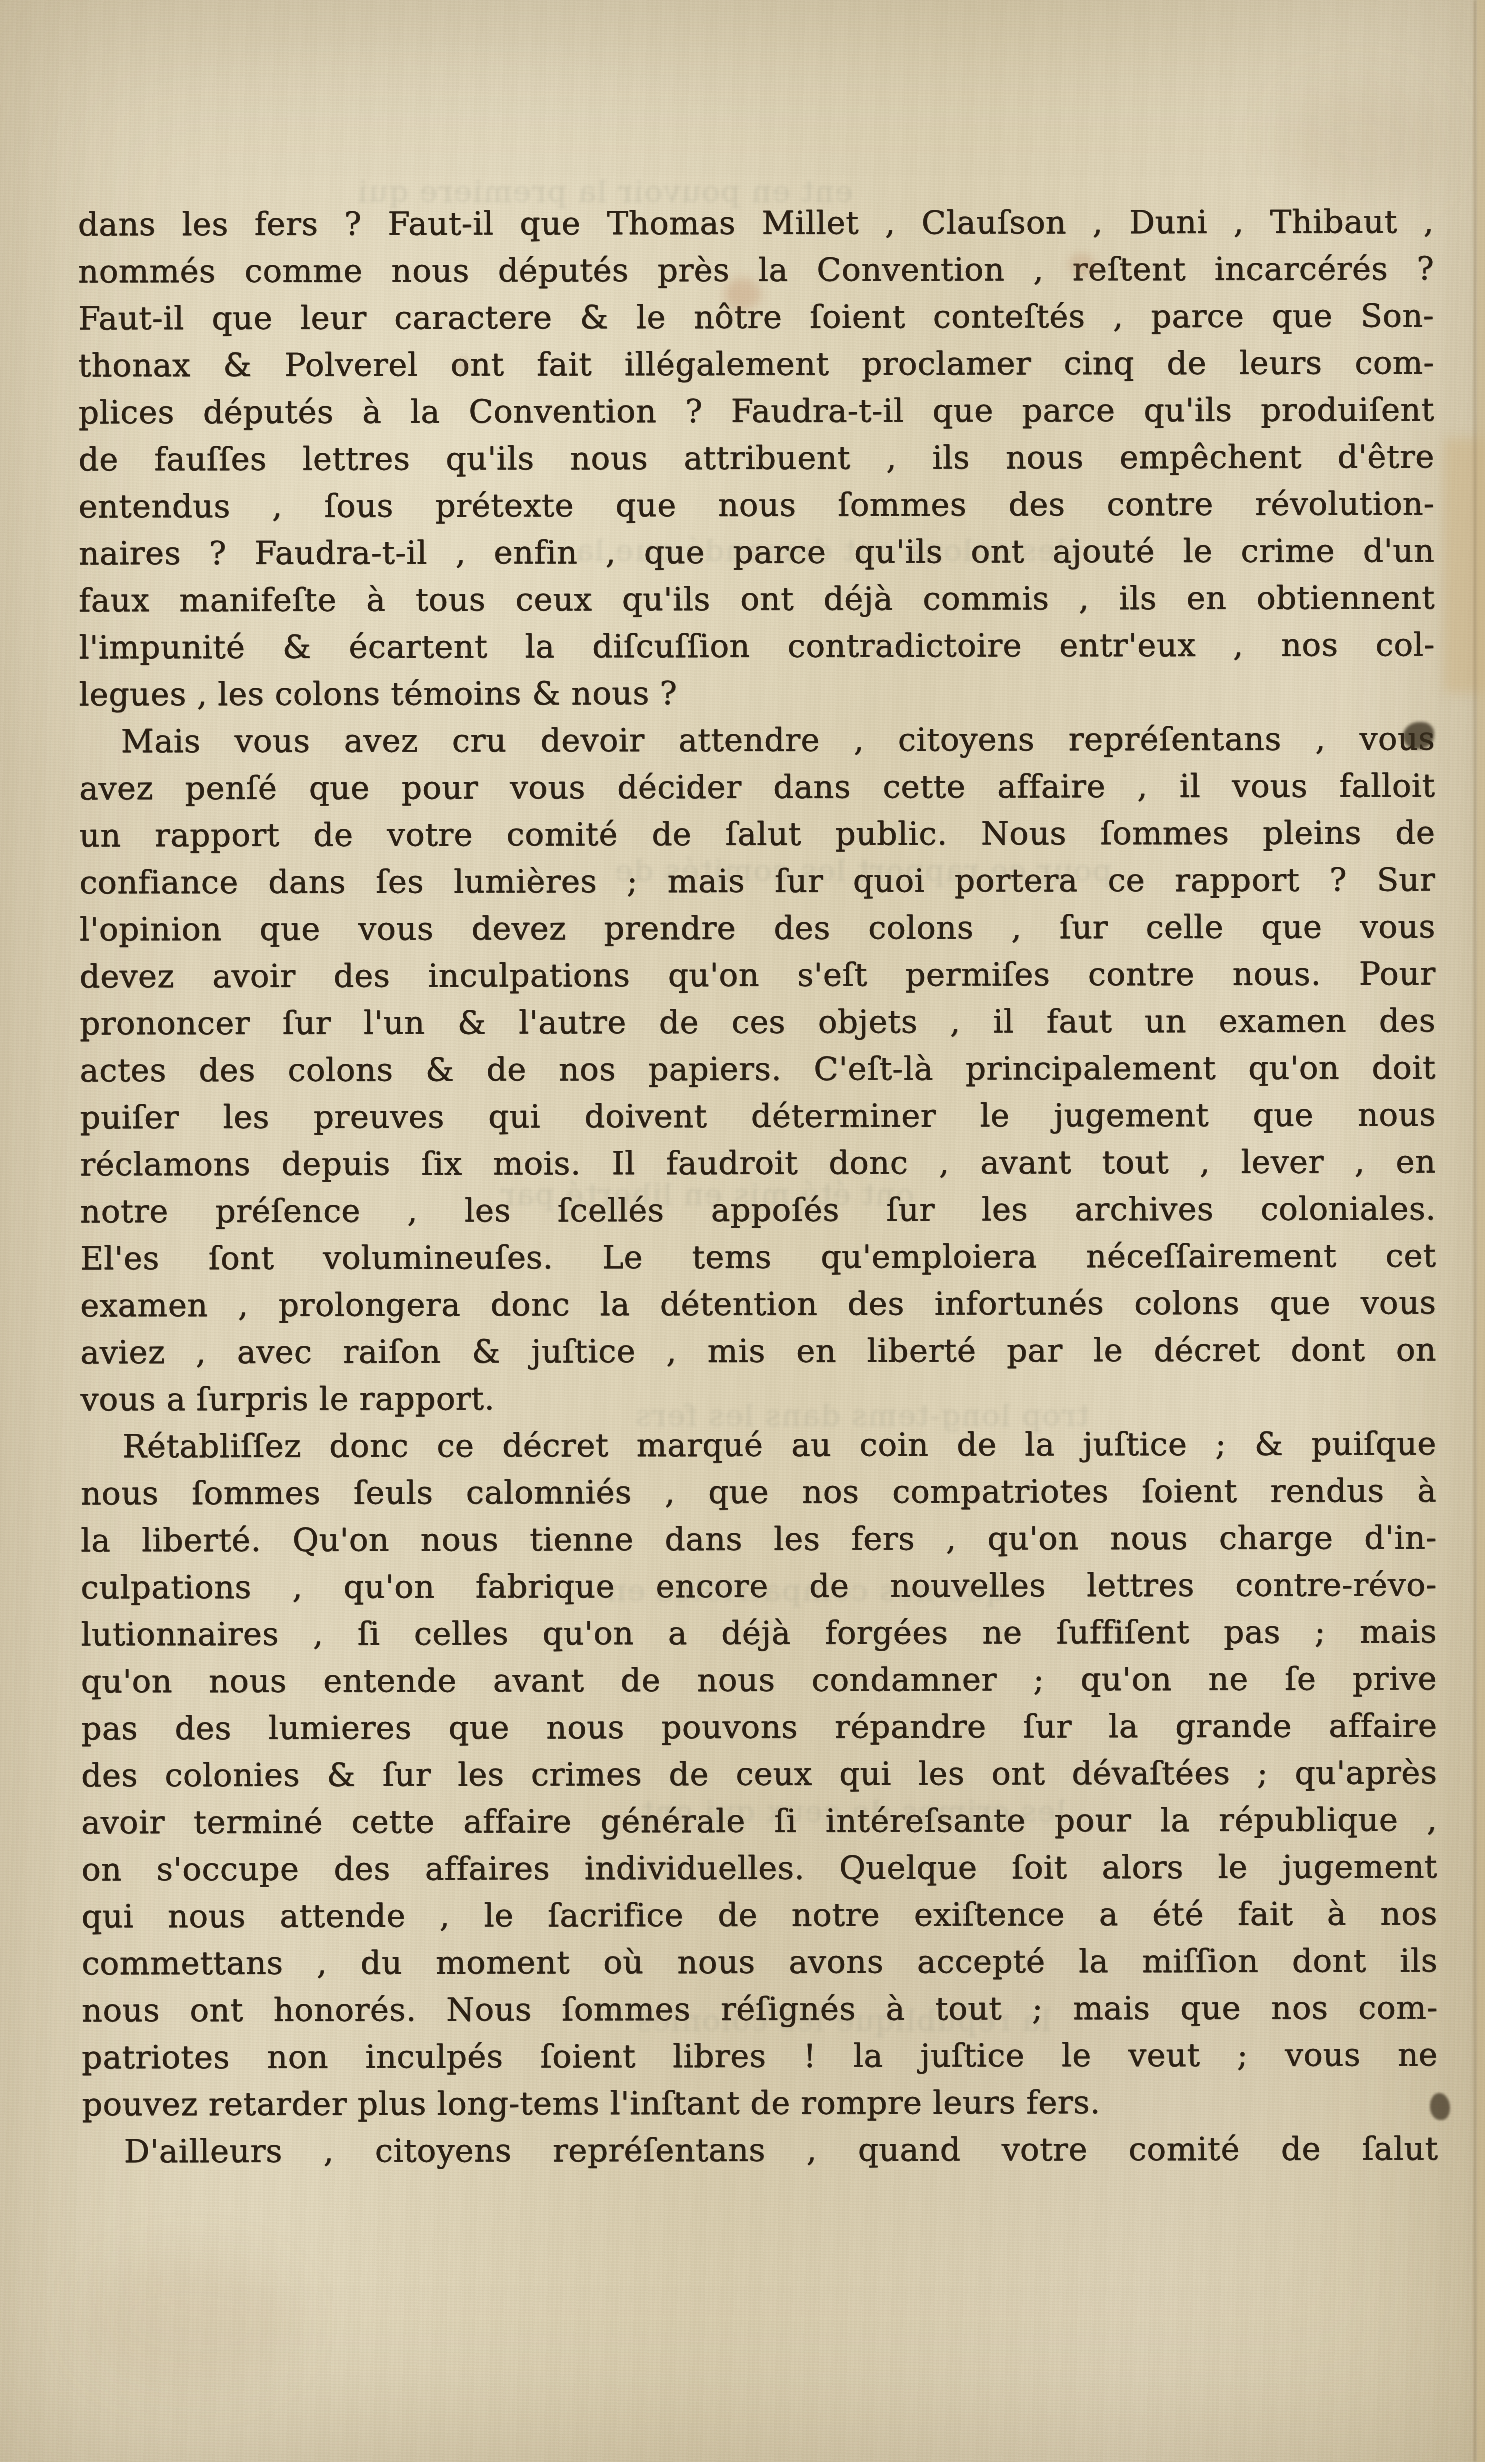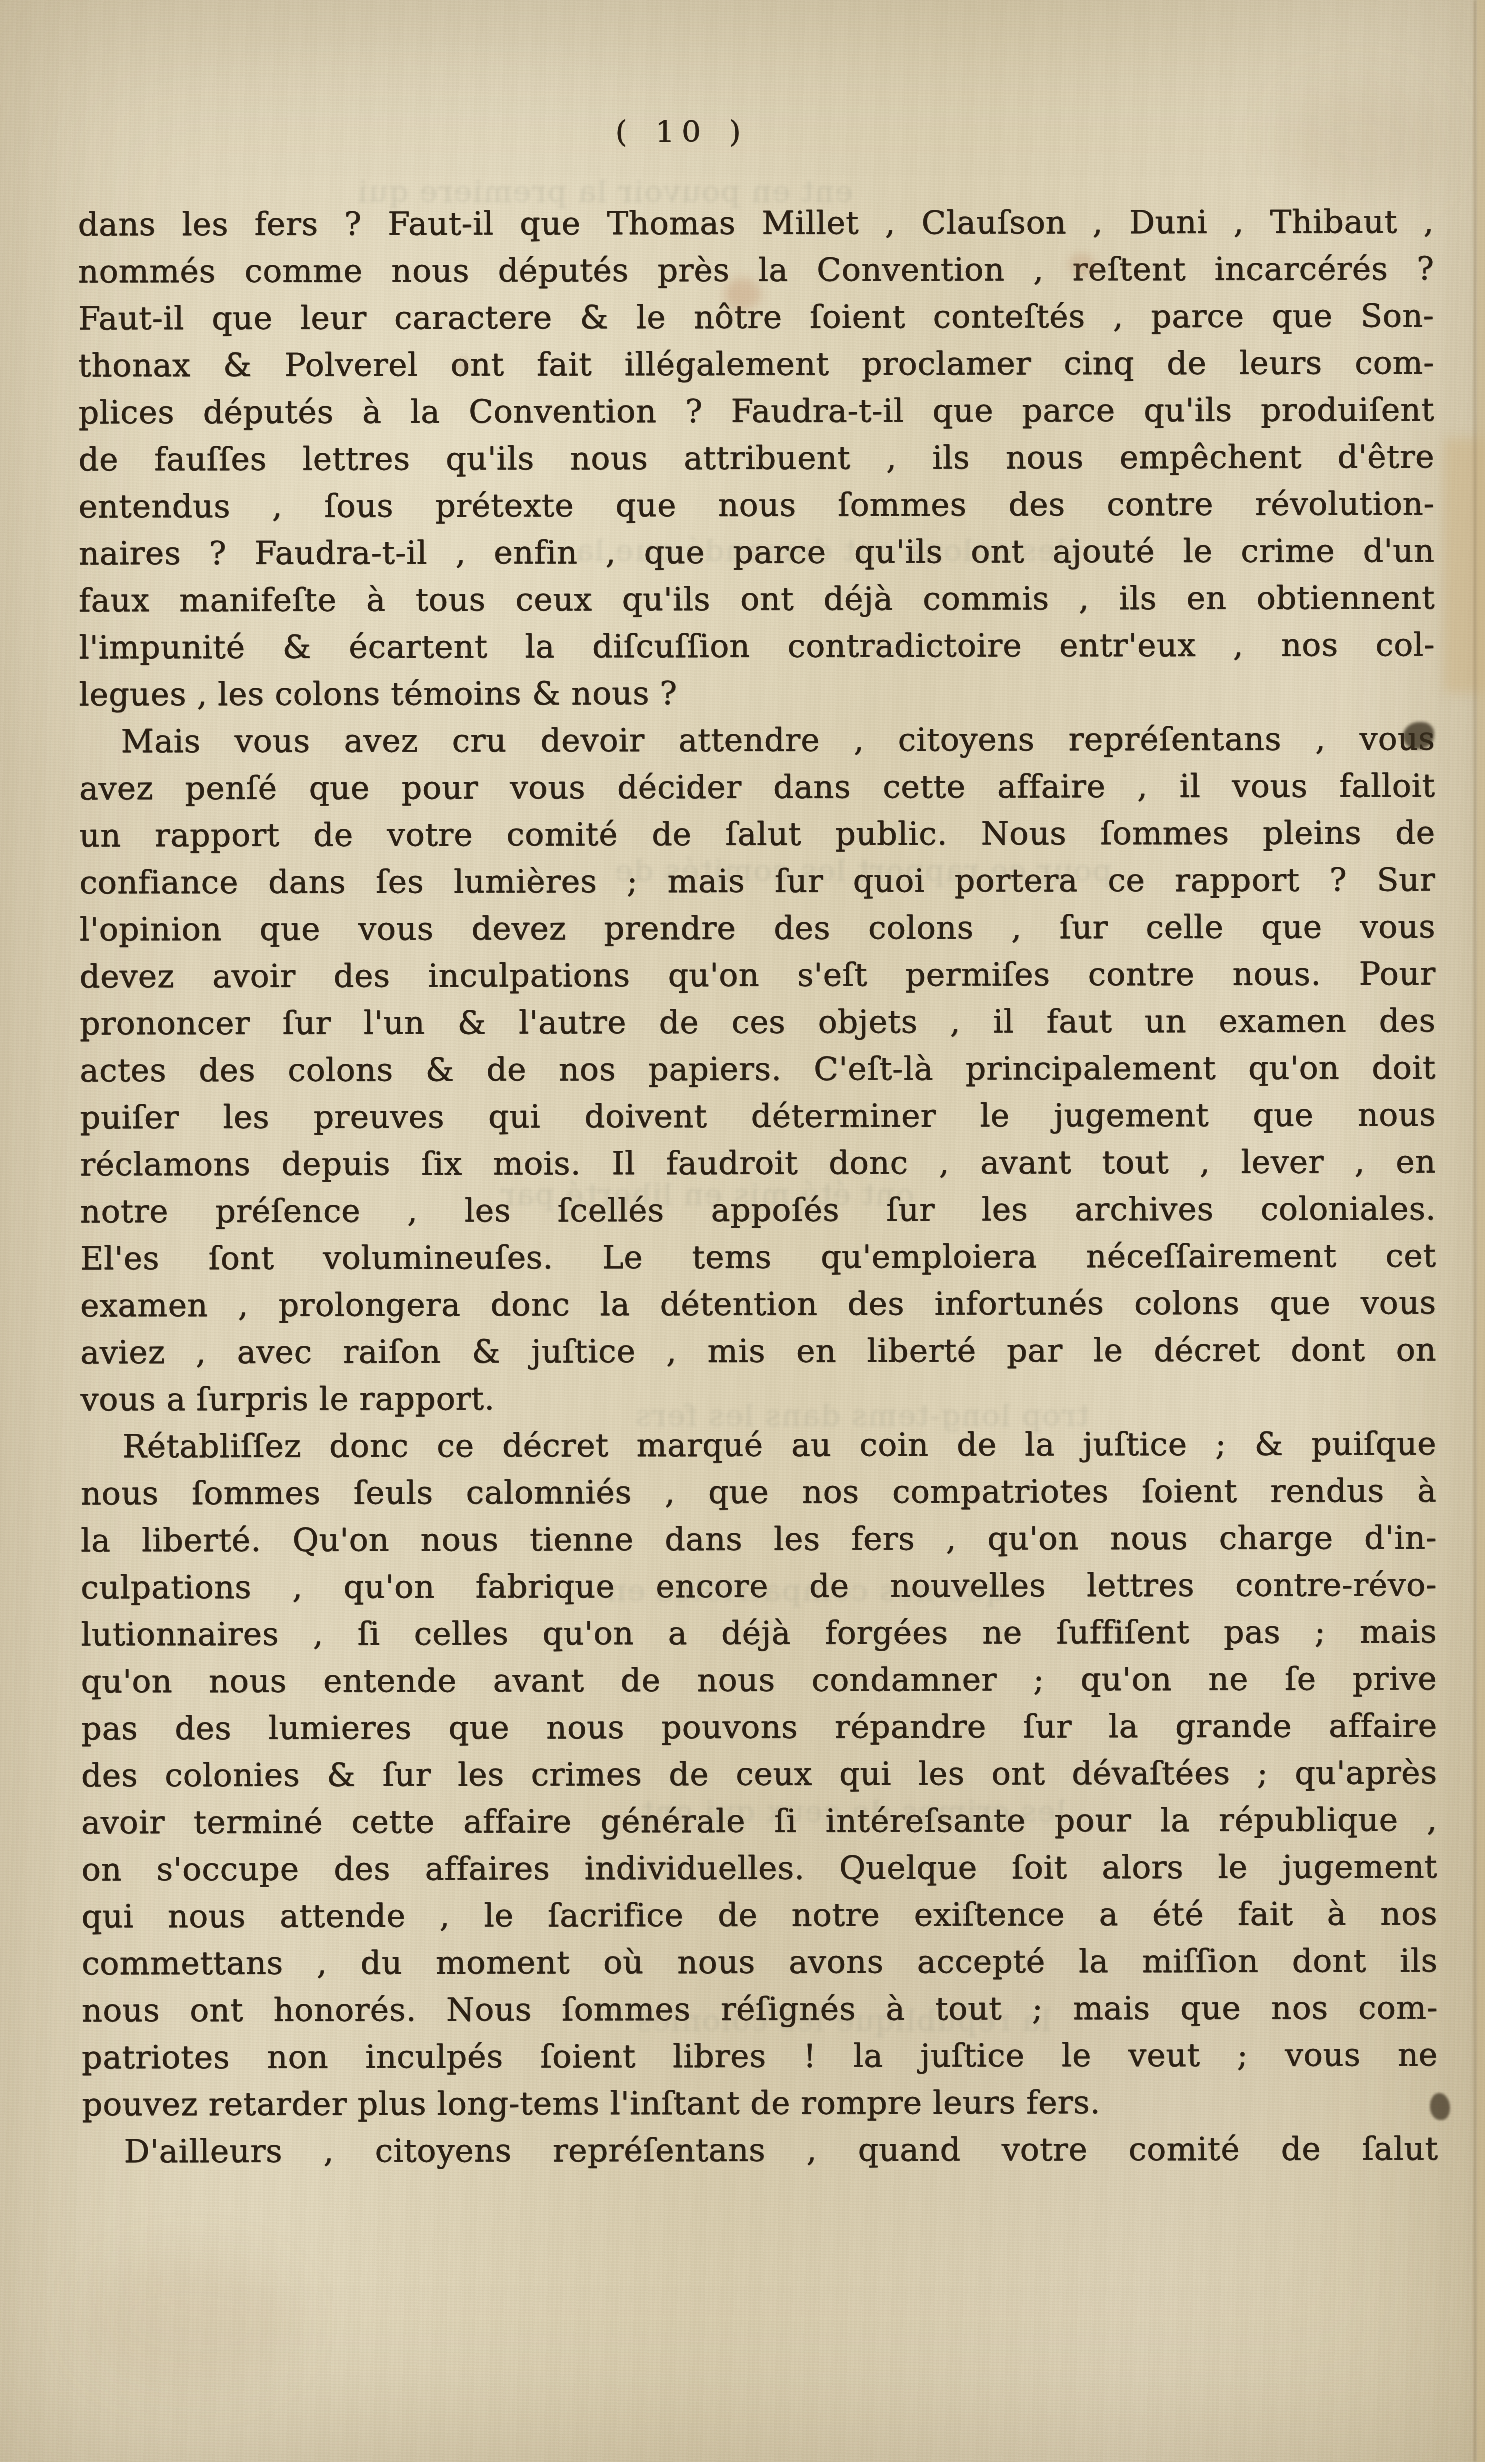--- a/index.html
+++ b/index.html
@@ -83,21 +83,20 @@
   <div class="ghostlayer" id="ghost-layer">
       <div class="ghost" style="top: 174px; left: 168px; width: 685px;">ent en pouvoir la premiere qui</div>
       <div class="ghost" style="top: 533px; left: 228px; width: 838px;">les colons ont demandé que la</div>
       <div class="ghost" style="top: 853px; left: 198px; width: 914px;">pour ce rapport les comités de</div>
       <div class="ghost" style="top: 1177px; left: 152px; width: 762px;">ont été mis en liberté par</div>
       <div class="ghost" style="top: 1398px; left: 251px; width: 838px;">trop long-tems dans les fers</div>
       <div class="ghost" style="top: 1573px; left: 320px; width: 685px;">que nos compatriotes en</div>
       <div class="ghost" style="top: 1794px; left: 228px; width: 838px;">les crimes de ceux qui ont</div>
       <div class="ghost" style="top: 2003px; left: 289px; width: 762px;">la république les colonies</div>
     </div>
-  <div class="folio">( 10 )</div>
   <div class="textblock" id="text-block">
       <div class="line">dans les fers ? Faut-il que Thomas Millet , Clauſson , Duni , Thibaut ,</div>
       <div class="line">nommés comme nous députés près la Convention , reſtent incarcérés ?</div>
       <div class="line">Faut-il que leur caractere &amp; le nôtre ſoient conteſtés , parce que Son-</div>
       <div class="line">thonax &amp; Polverel ont fait illégalement proclamer cinq de leurs com-</div>
       <div class="line">plices députés à la Convention ? Faudra-t-il que parce qu'ils produiſent</div>
       <div class="line">de fauſſes lettres qu'ils nous attribuent , ils nous empêchent d'être</div>
       <div class="line">entendus , ſous prétexte que nous ſommes des contre révolution-</div>
       <div class="line">naires ? Faudra-t-il , enfin , que parce qu'ils ont ajouté le crime d'un</div>
       <div class="line">faux manifeſte à tous ceux qu'ils ont déjà commis , ils en obtiennent</div>

